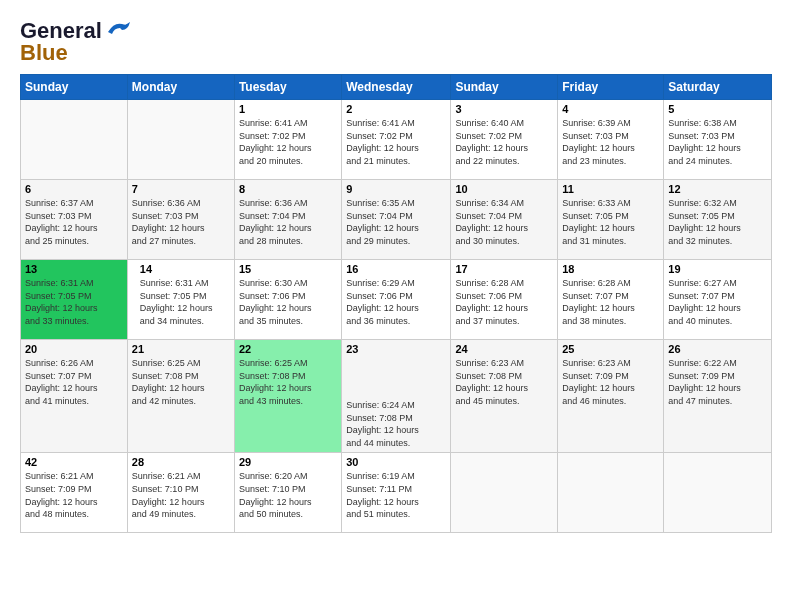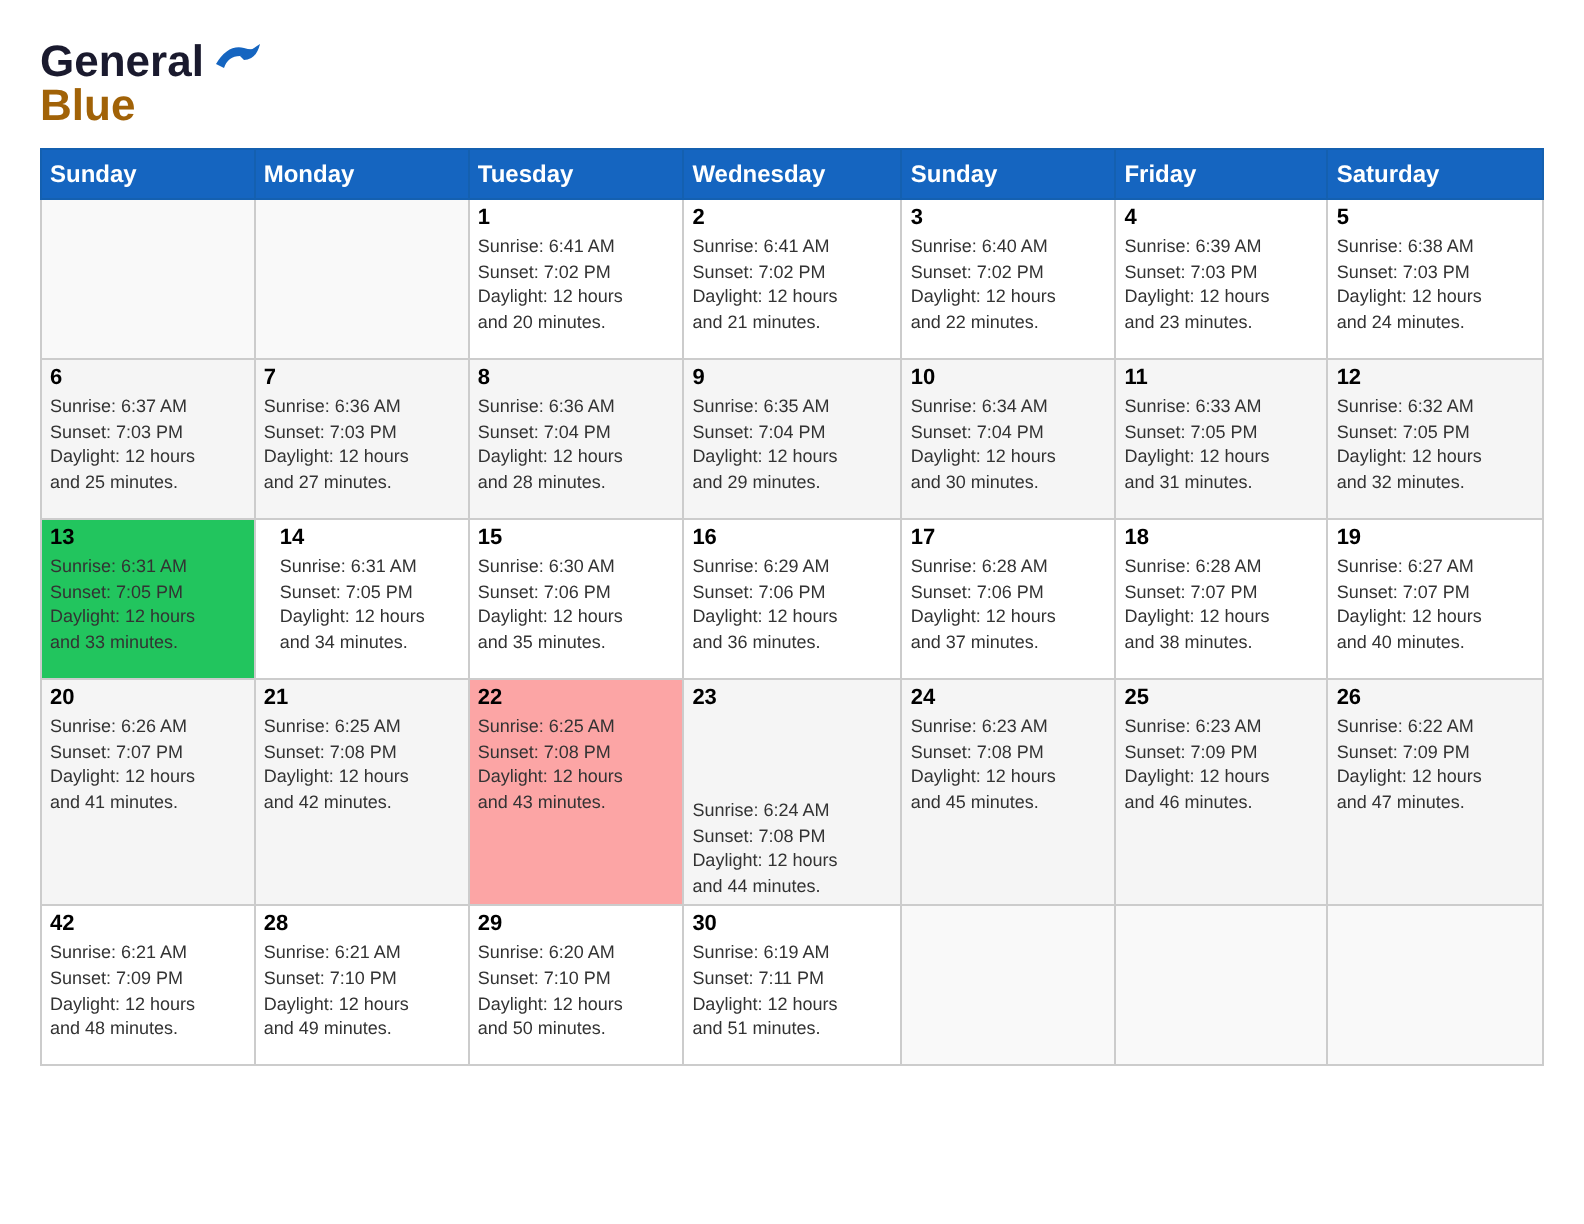--- a/index.html
+++ b/index.html
@@ -273,21 +273,21 @@
 Daylight: 12 hours
 and 41 minutes.</div>
           </td>
           <td style="background-color: rgb(245, 245, 245);">
             <span class="day-num">21</span>
             <div class="day-info" style="white-space: pre-line;">Sunrise: 6:25 AM
 Sunset: 7:08 PM
 Daylight: 12 hours
 and 42 minutes.</div>
           </td>
-          <td style="background-color: #fca5a5;">
+          <td style="background-color: #86efac;">
             <span class="day-num">22</span>
             <div class="day-info" style="white-space: pre-line;">Sunrise: 6:25 AM
 Sunset: 7:08 PM
 Daylight: 12 hours
 and 43 minutes.</div>
           </td>
           <td style="background-color: rgb(245, 245, 245);">
             <span class="day-num">23</span>
             <div class="day-info" style="white-space: pre-line; margin-top: 44px;">Sunrise: 6:24 AM
 Sunset: 7:08 PM

